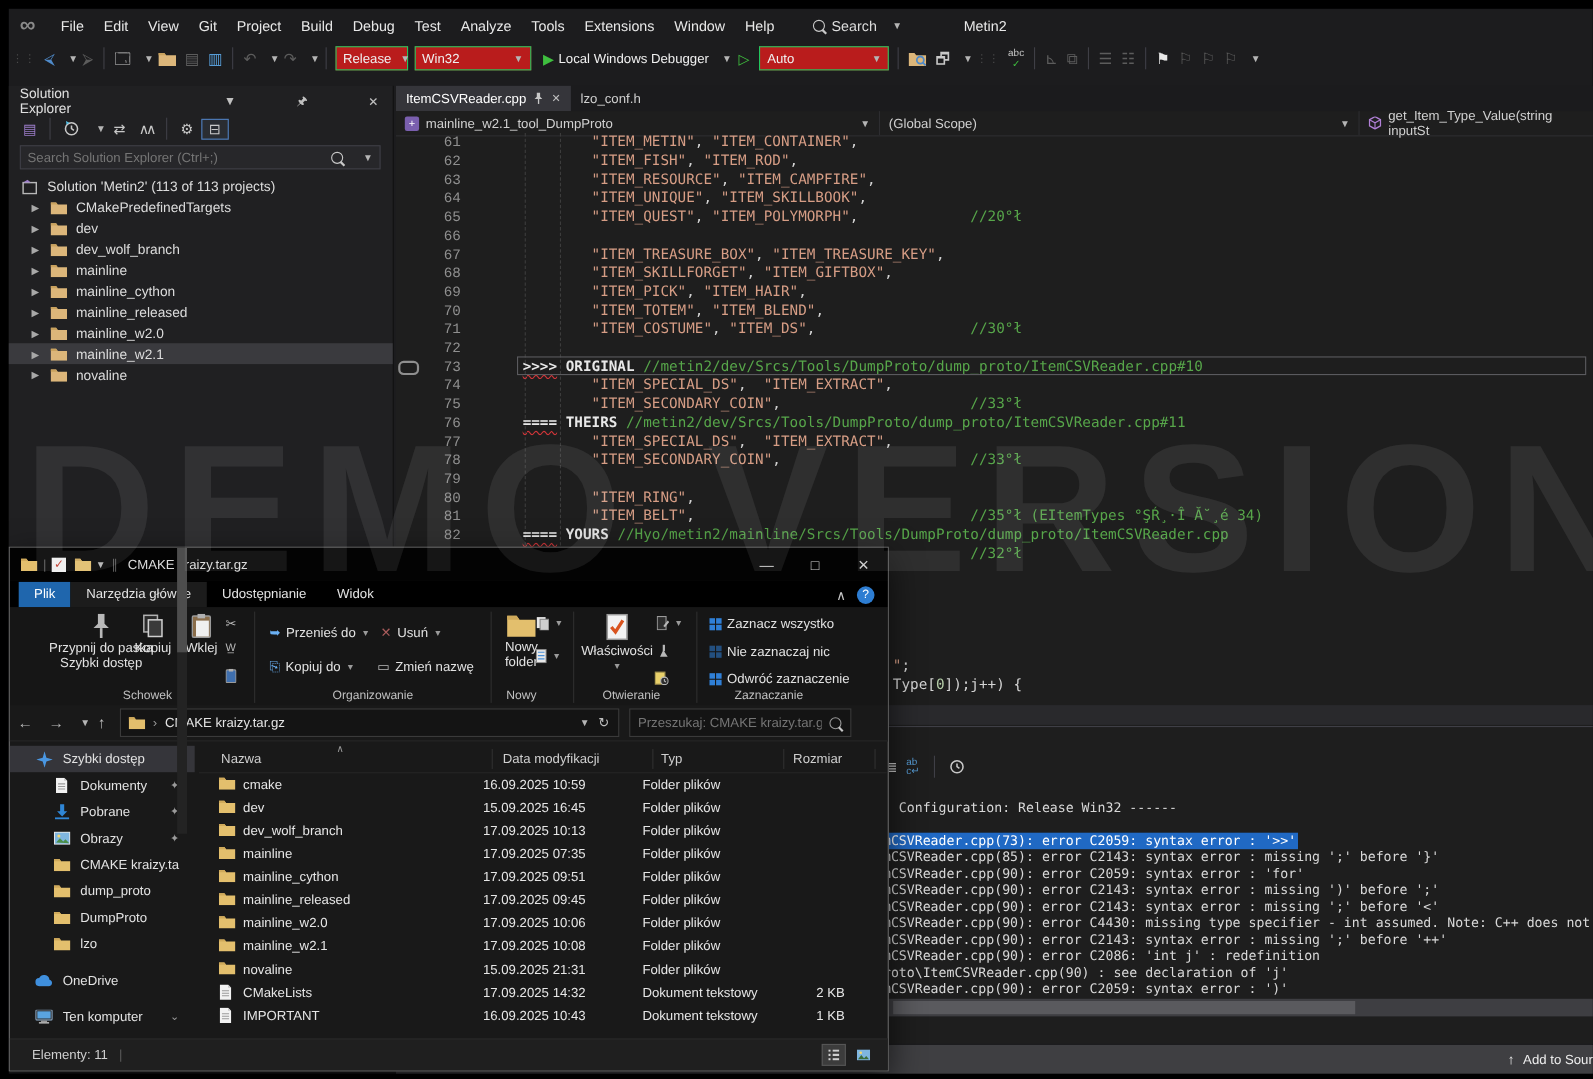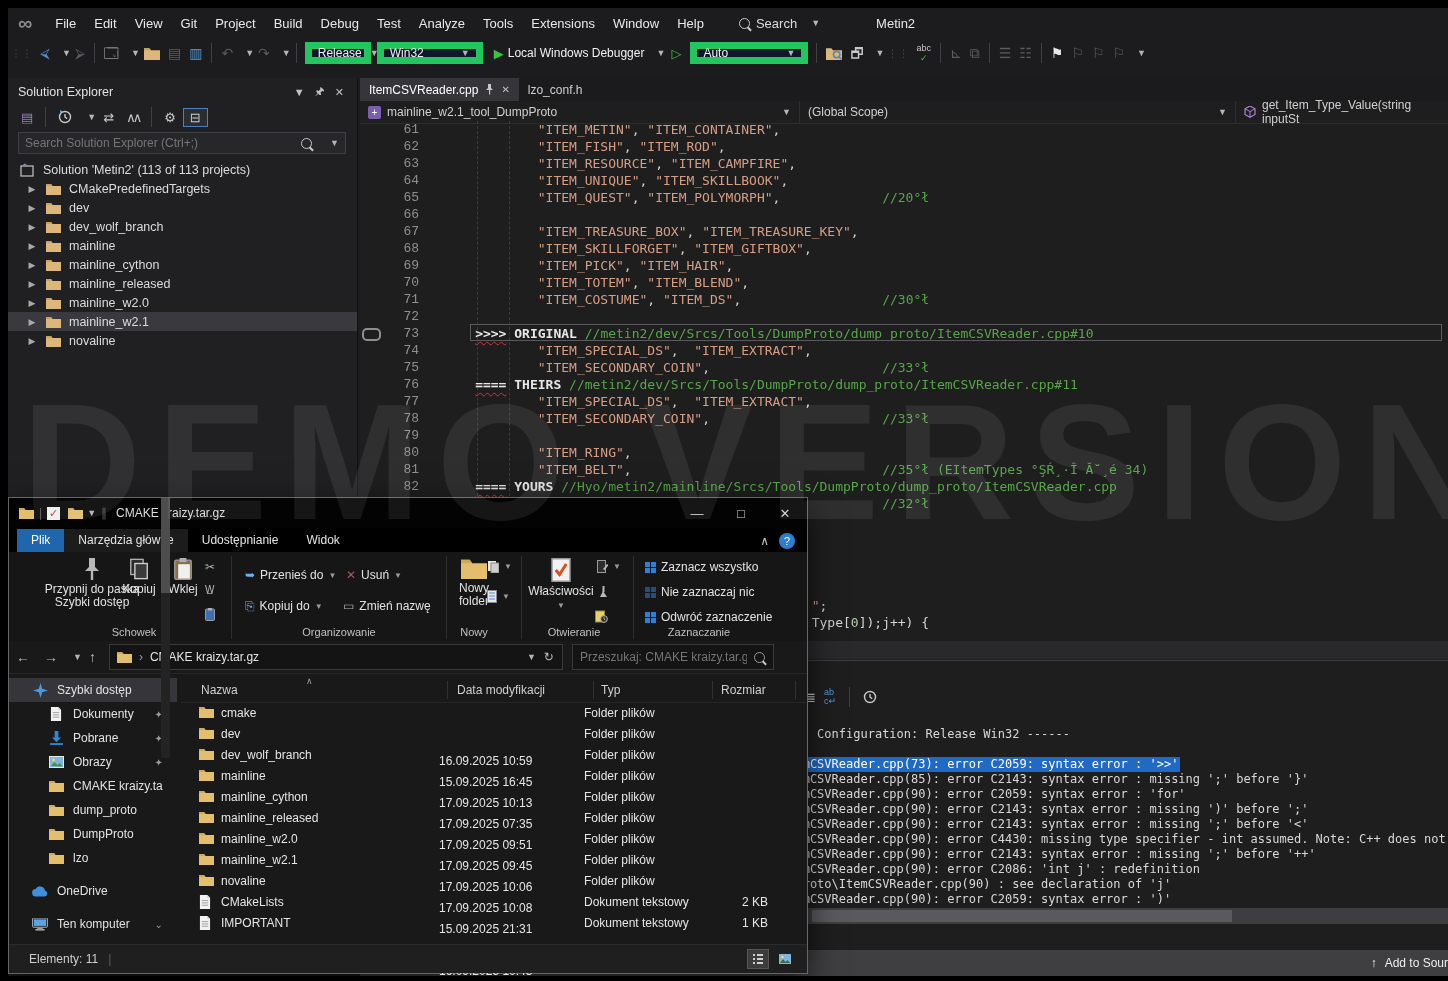--- a/index.html
+++ b/index.html
@@ -11,28 +11,28 @@
   #vs-logo{color:#8a8a8a;font-size:20px;font-weight:bold;margin:0 14px 0 10px;}
   .menu-item{padding:4px 9px;cursor:default;}
   #menu-search{display:flex;align-items:center;gap:6px;margin-left:26px;color:#dcdcdc;}
   #vs-title{margin-left:56px;color:#e8e8e8;}
   .mag{display:inline-block;width:9px;height:9px;border:1.6px solid #c8c8c8;border-radius:50%;position:relative;}
   .mag::after{content:"";position:absolute;width:5px;height:1.6px;background:#c8c8c8;transform:rotate(45deg);left:7px;top:9px;}
   #vs-toolbar{left:8px;top:38px;width:1440px;height:30px;display:flex;align-items:center;color:#c8c8c8;font-size:12px;}
   .tb-sep{width:1px;height:20px;background:#3f3f46;margin:0 5px;}
   .tb-ico{padding:0 4px;font-size:14px;line-height:26px;}
   .dis{color:#5c5c5c;}
-  .combo{height:22px;background:#0f172a;border:7px solid #22c55e;color:#f0f0f0;display:flex;align-items:center;
+  .combo{height:22px;background:#b91c1c;border:1px solid #22c55e;color:#f0f0f0;display:flex;align-items:center;
     padding:0 6px;font-size:12px;justify-content:space-between;box-sizing:border-box;margin:0 3px;}
   .caret{color:#b5b5b5;font-size:9px;margin-left:8px;}
   .play{color:#3fbf3f;font-size:13px;}
   .dots{color:#4a4a4a;letter-spacing:1px;font-size:10px;margin:0 3px;}
   
   #se{left:8px;top:78px;width:349px;height:420px;background:#202022;border-right:1px solid #111;}
-  #se-head{position:absolute;left:10px;top:4px;right:8px;height:20px;display:flex;align-items:center;color:#e0e0e0;font-size:12.5px;}
+  #se-head{position:absolute;left:10px;top:4px;right:8px;height:20px;display:flex;align-items:center;color:#e0e0e0;font-size:12.5px;gap:45px;}
   #se-dots{flex:1;height:8px;margin:4px 8px 0 8px;background-image:radial-gradient(#4a4a4a 20%,transparent 22%);background-size:4px 4px;background-position:0 2px;}
   .se-hbtn{color:#c0c0c0;font-size:11px;padding:0 5px;}
   #se-toolbar{position:absolute;left:8px;top:26px;height:26px;display:flex;align-items:center;color:#c8c8c8;font-size:13px;gap:2px;}
   .se-tbtn{padding:1px 5px;}
   #se-showall{border:1px solid #4f7fbf;background:#2a2d32;padding:1px 6px;}
   #se-search{position:absolute;left:10px;top:54px;width:328px;height:22px;background:#27272a;border:1px solid #3f3f46;box-sizing:border-box;display:flex;align-items:center;}
   #se-search input{flex:1;background:transparent;border:none;outline:none;color:#9a9a9a;font-size:12px;padding:0 6px;font-family:"Liberation Sans",sans-serif;}
   #se-tree{position:absolute;left:0;top:82px;width:349px;}
   .tree-row{height:19px;display:flex;align-items:center;color:#dcdcdc;font-size:12.5px;}
   .tree-row.sel{background:#3a3a3e;}
@@ -92,21 +92,21 @@
   .nav-arrow{font-size:14px;margin:0 7px;color:#bdbdbd;}
   #addr-field{width:452px;height:24px;border:1px solid #3a3a3a;background:#141414;display:flex;align-items:center;color:#e4e4e4;}
   #srch-field{width:200px;height:24px;border:1px solid #3a3a3a;background:#141414;display:flex;align-items:center;margin-left:9px;}
   #srch-field input{flex:1;background:transparent;border:none;outline:none;color:#8d8d8d;font-size:12px;padding:0 7px;font-family:"Liberation Sans",sans-serif;}
   #exp-cols{position:absolute;left:172px;top:180px;right:1px;height:24px;color:#cfcfcf;border-bottom:1px solid #262626;}
   .colsep{position:absolute;top:3px;height:18px;width:1px;background:#303030;}
   #exp-files{position:absolute;left:172px;top:208px;right:1px;}
   .frow{height:21px;display:flex;align-items:flex-start;color:#e6e6e6;}
   .f-ico{width:16px;margin-left:18px;margin-right:6px;display:flex;}
   .f-name{width:218px;}
-  .f-date{width:145px;margin-top:48px;}
+  .f-date{width:145px;}
   .f-type{width:118px;}
   .f-size{width:66px;text-align:right;}
   #exp-side{position:absolute;left:0;top:180px;width:168px;bottom:28px;}
   .srow{height:24px;display:flex;align-items:center;color:#e2e2e2;}
   .srow.sel{background:#35353a;}
   .s-ico{width:18px;display:flex;justify-content:center;margin-right:8px;}
   .s-pin{margin-left:auto;margin-right:14px;color:#9a9a9a;font-size:10px;}
   #side-scroll{position:absolute;left:152px;top:0;width:9px;height:260px;background:#232323;}
   #side-thumb{position:absolute;left:152px;top:0;width:9px;height:95px;background:#4d4d4d;}
   #exp-status{position:absolute;left:0;bottom:0;width:100%;height:28px;background:#1f1f1f;border-top:1px solid #2a2a2a;display:flex;align-items:center;color:#cfcfcf;}

